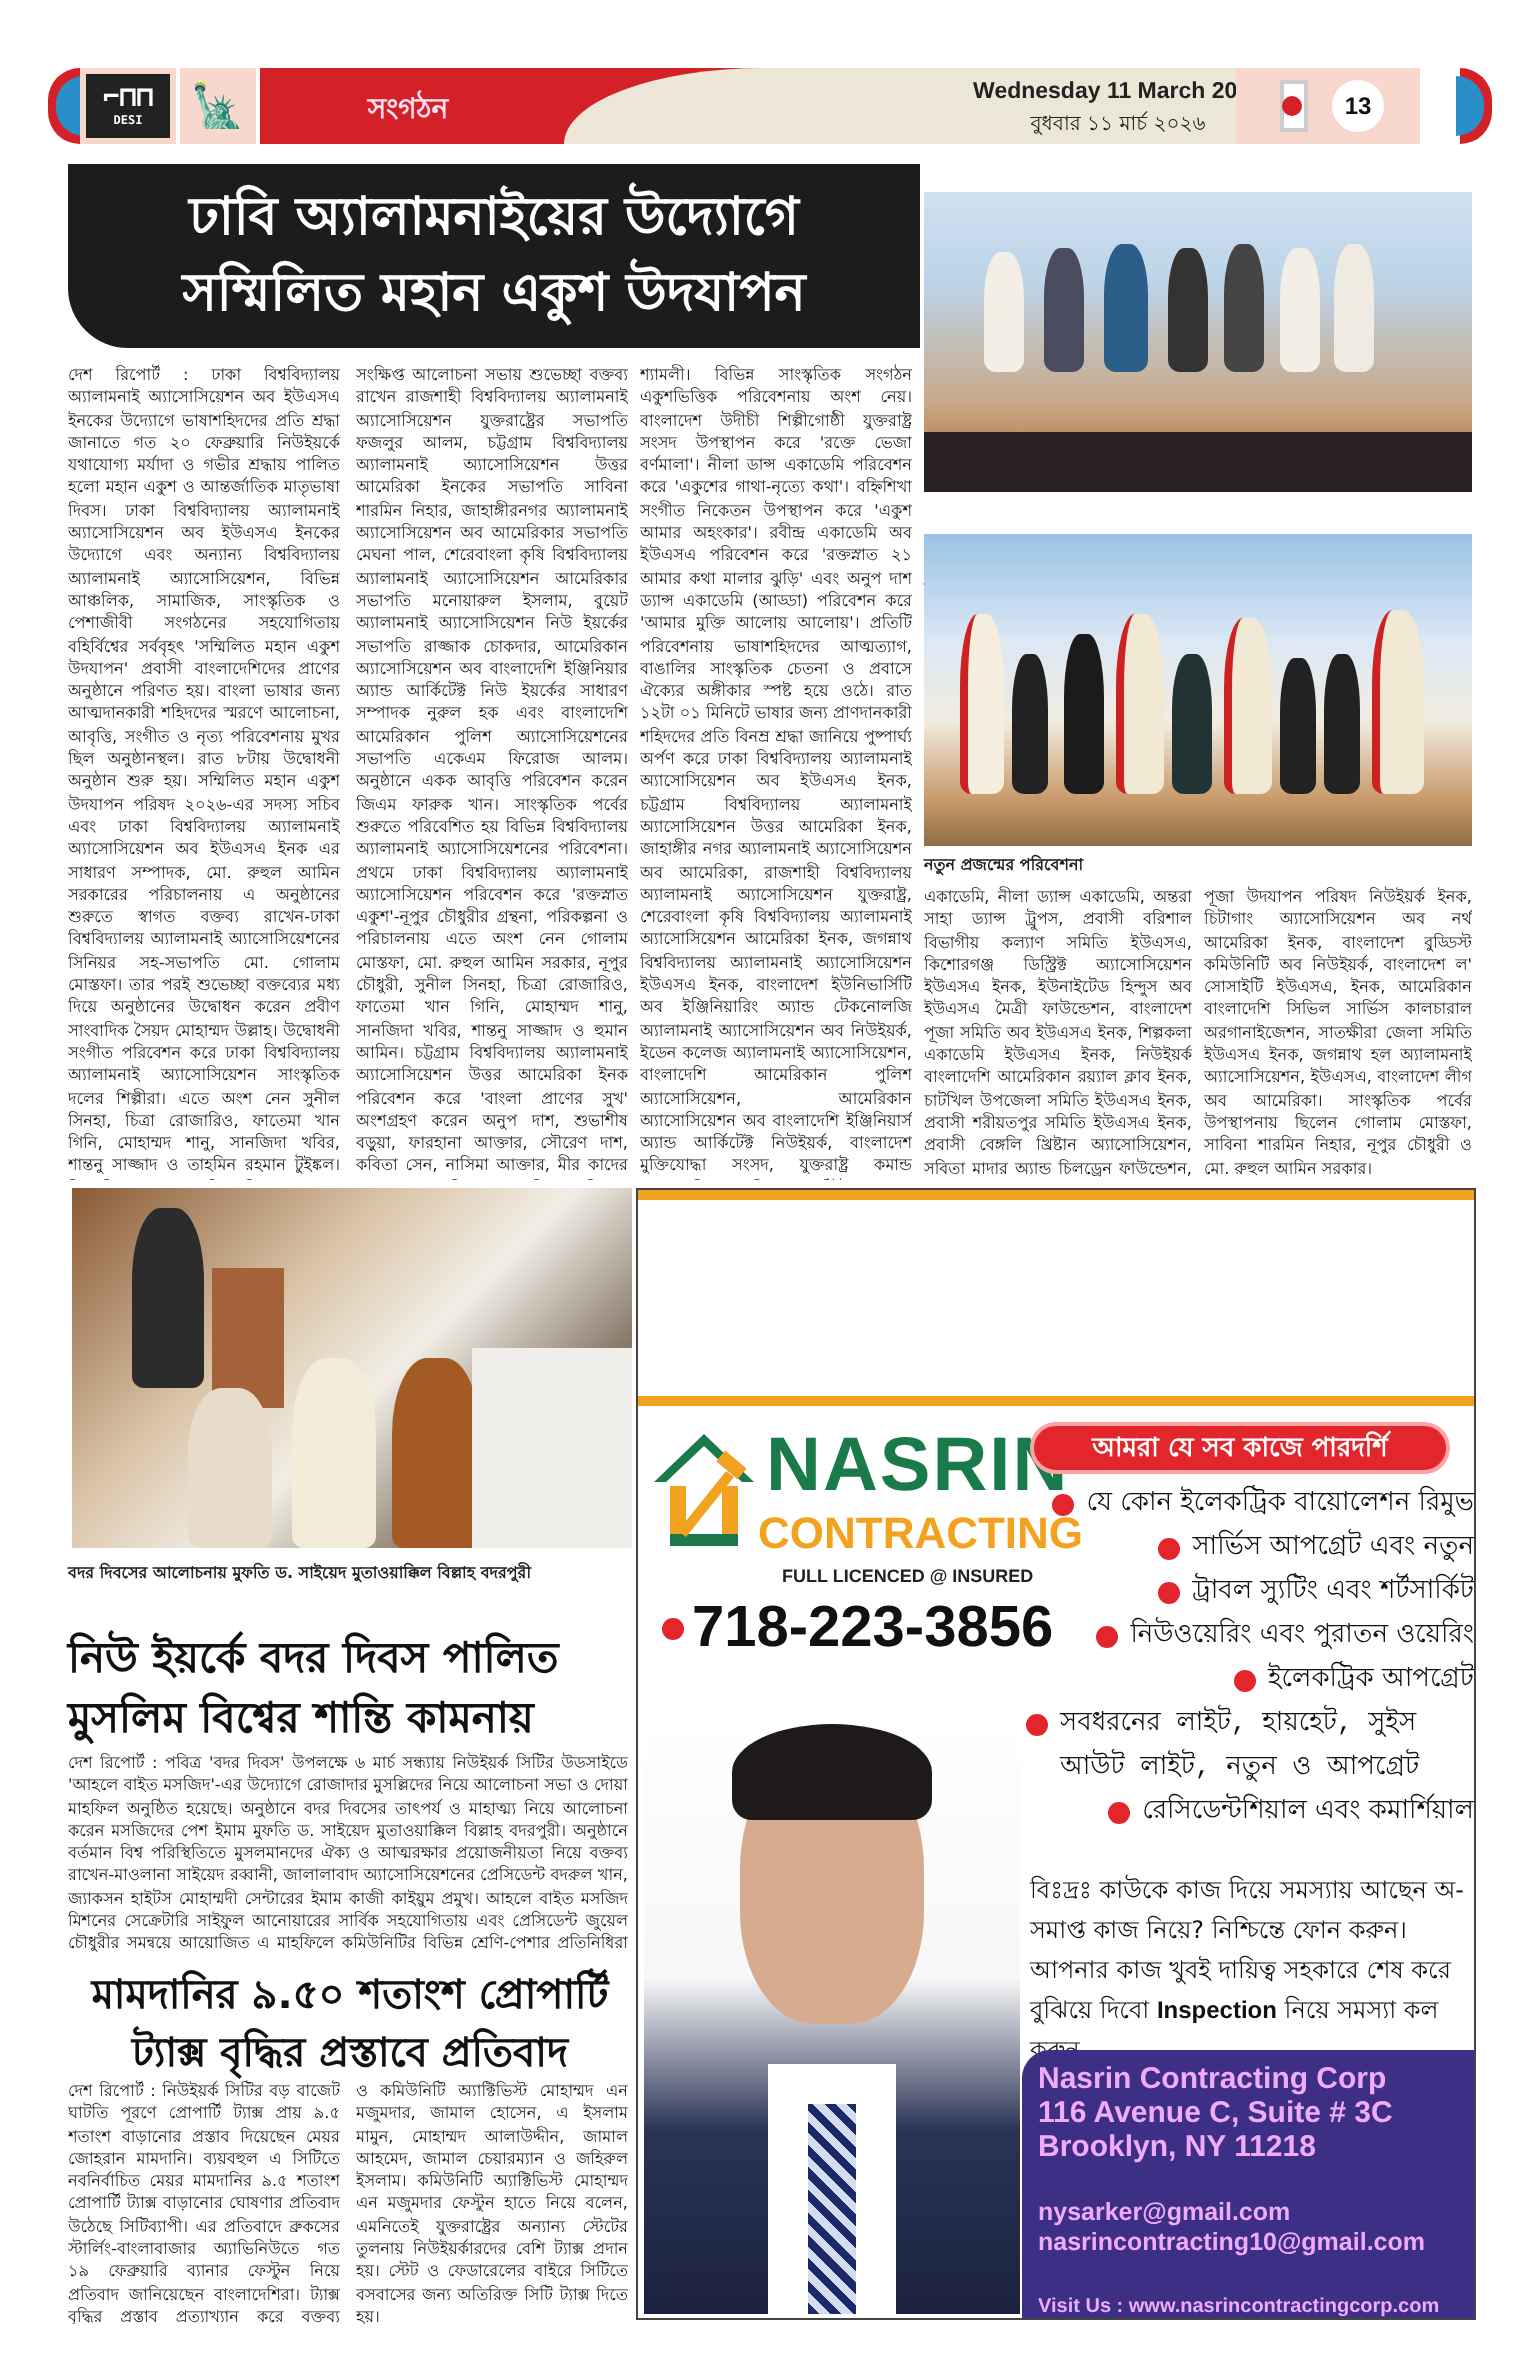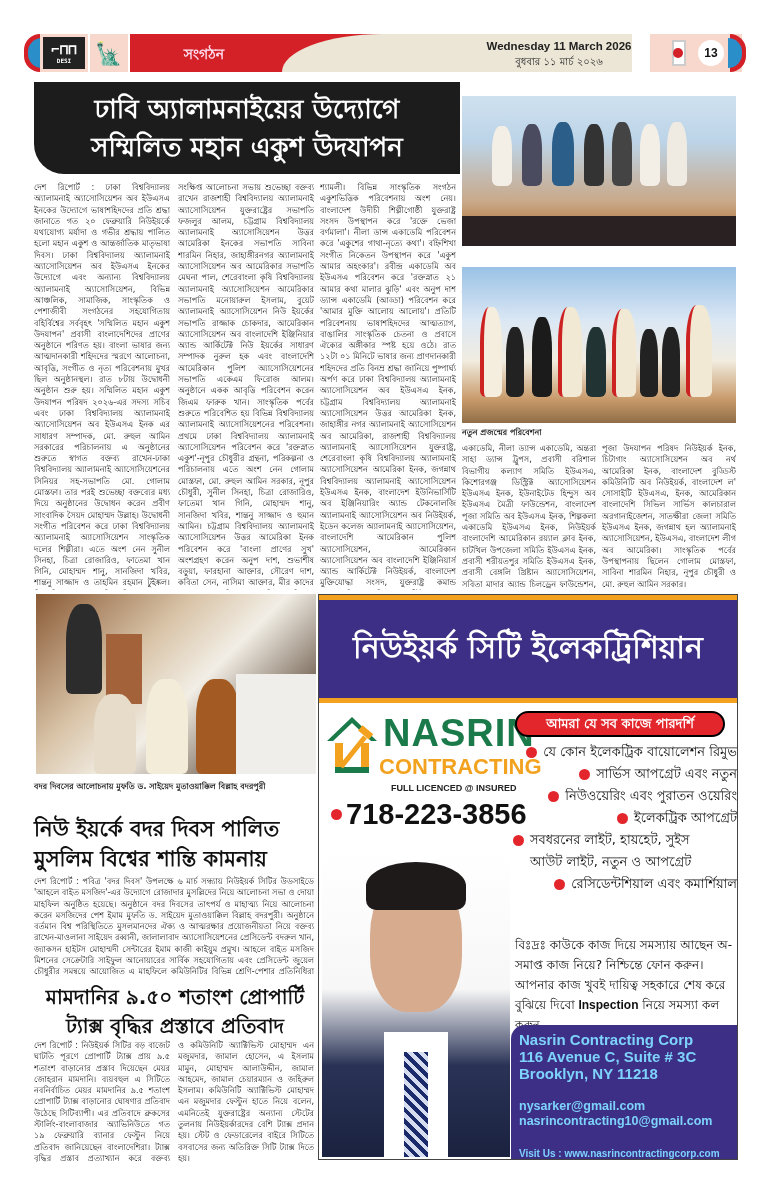--- a/index.html
+++ b/index.html
@@ -14,21 +14,21 @@
   .mh-cap-r::after { content:""; position:absolute; right:4px; top:4px; width:14px; height:30px; border-radius:0 15px 15px 0; background:#2a8fc9; }
   .mh-logo { position: absolute; left: 16px; top: 0; width: 48px; height: 38px; background: #f8d8cc; padding: 3px; }
   .mh-logo-box { width: 100%; height: 100%; background: #222; color: #fff; font: bold 14px "DejaVu Sans Mono", monospace; display:flex; flex-direction: column; align-items:center; justify-content:center; line-height: 1; }
   .mh-logo-box small { font-size: 6px; margin-top: 2px; }
   .mh-liberty { position: absolute; left: 66px; top: 0; width: 38px; height: 38px; background: #f8d8cc; display:flex; align-items:center; justify-content:center; color:#3a9aa0; font-size: 22px; }
   .mh-red { position: absolute; left: 106px; top: 0; width: 400px; height: 38px; background: #d42027; }
   .mh-section { position: absolute; left: 120px; top: 9px; width: 120px; text-align:center; color:#fde; font: bold 14px "DejaVu Sans", sans-serif; }
   .mh-date { position: absolute; left: 258px; top: 0; width: 350px; height: 38px; background: #ece6d6; border-radius: 100px 0 0 0 / 38px 0 0 0; }
   .mh-date-en { position: absolute; left: 450px; top: 6px; width: 170px; text-align: center; font: bold 11.5px "Liberation Sans", sans-serif; color:#222; }
   .mh-date-bn { position: absolute; left: 450px; top: 20px; width: 170px; text-align: center; font: 10px "DejaVu Sans", sans-serif; color:#222; }
-  .mh-page { position: absolute; left: 626px; top: 0; width: 92px; height: 38px; background: #f8d8cc; }
+  .mh-page { position: absolute; left: 594px; top: 0; width: 92px; height: 38px; background: #f8d8cc; }
   .mh-flag { position: absolute; left: 22px; top: 6px; width: 14px; height: 26px; border: 2px solid #ccc; background: #fff; }
   .mh-flag::after { content:""; position:absolute; left:-1px; top:6px; width:10px; height:10px; border-radius:50%; background:#d42027; }
   .mh-pagenum { position: absolute; left: 48px; top: 6px; width: 26px; height: 26px; border-radius: 50%; background: #fff; font: bold 12px "Liberation Sans", sans-serif; display:flex; align-items:center; justify-content:center; }
 
   
   .lead-head { position: absolute; left: 34px; top: 82px; width: 426px; height: 92px; background: #1d1c1c; border-radius: 0 0 0 30px; color: #fff; display:flex; flex-direction:column; align-items:center; justify-content:center; }
   .lead-head span { font: bold 26px "DejaVu Sans", sans-serif; line-height: 38px; white-space: nowrap; }
 
   
   .photo { position: absolute; overflow: hidden; }
@@ -54,27 +54,27 @@
   .ad { position: absolute; left: 318px; top: 594px; width: 420px; height: 566px; border: 1px solid #444; background: #fff; overflow: hidden; }
   .ad-topbar { position:absolute; left:0; top:0; width:100%; height:5px; background:#f2a21e; }
   .ad-banner { position: absolute; left: 0; top: 5px; width: 100%; height: 98px; background: #3e2f86; color:#fff; display:flex; align-items:center; justify-content:center; font: bold 30px "DejaVu Sans", sans-serif; white-space:nowrap; }
   .ad-bottombar { position:absolute; left:0; top:103px; width:100%; height:5px; background:#f2a21e; }
   .ad-logo-house { position:absolute; left: 6px; top: 120px; width: 54px; height: 60px; }
   .ad-brand { position:absolute; left: 64px; top: 118px; font: bold 38px/40px "Liberation Sans", sans-serif; color: #1b7a4a; letter-spacing: 1px; }
   .ad-brand2 { position:absolute; left: 60px; top: 160px; font: bold 22px/24px "Liberation Sans", sans-serif; color: #f2a21e; }
   .ad-licensed { position:absolute; left: 72px; top: 188px; font: bold 9px "Liberation Sans", sans-serif; color:#222; }
   .ad-phone { position:absolute; left: 12px; top: 203px; font: bold 29px "Liberation Sans", sans-serif; color:#111; display:flex; align-items:center; gap:4px; }
   .dot { display:inline-block; width: 11px; height: 11px; border-radius:50%; background:#e3262b; flex: 0 0 auto; }
-  .ad-pill { position:absolute; left: 196px; top: 116px; width: 210px; height: 26px; border-radius: 14px; background:#e3262b; color:#fff; display:flex; align-items:center; justify-content:center; font: bold 13px "DejaVu Sans", sans-serif; border: 2px solid #000000; }
+  .ad-pill { position:absolute; left: 196px; top: 116px; width: 210px; height: 26px; border-radius: 14px; background:#e3262b; color:#fff; display:flex; align-items:center; justify-content:center; font: bold 13px "DejaVu Sans", sans-serif; border: 2px solid #fca5a5; }
   .ad-list { position:absolute; left: 194px; top: 146px; width: 224px; list-style:none; }
   .ad-list li { display:flex; align-items:flex-start; gap: 6px; font: 13px/22px "DejaVu Sans", sans-serif; color:#111; white-space:nowrap;justify-content:flex-end; }
   .ad-list li .dot { margin-top: 6px; }
   .ad-note { position:absolute; left: 196px; top: 340px; width: 220px; font: 12px/20px "DejaVu Sans", sans-serif; color:#111; }
   .ad-note b { font-family: "Liberation Sans", sans-serif; }
-  .ad-contact { position:absolute; left: 192px; top: 430px; width: 228px; height: 135px; background:#3e2f86; border-radius: 14px 0 0 0; color:#7dd3fc; padding: 6px 8px; }
+  .ad-contact { position:absolute; left: 192px; top: 430px; width: 228px; height: 135px; background:#3e2f86; border-radius: 14px 0 0 0; color:#f0abfc; padding: 6px 8px; }
   .ad-contact .big { font: bold 15px/17px "Liberation Sans", sans-serif; }
   .ad-contact .mid { font: bold 12.5px/15px "Liberation Sans", sans-serif; margin-top: 17px; }
   .ad-contact .sm { font: bold 10px/13px "Liberation Sans", sans-serif; margin-top: 18px; }
 </style>
 </head>
 <body>
 
 <div class="masthead">
   <div class="mh-cap-l"></div>
   <div class="mh-logo">
@@ -150,21 +150,20 @@
 
 <div class="headline3">
   <div>মামদানির ৯.৫০ শতাংশ প্রোপার্টি</div>
   <div>ট্যাক্স বৃদ্ধির প্রস্তাবে প্রতিবাদ</div>
 </div>
 <div class="col" style="left:34px;top:1040px;width:136px;height:122px;">দেশ রিপোর্ট : নিউইয়র্ক সিটির বড় বাজেট ঘাটতি পূরণে প্রোপার্টি ট্যাক্স প্রায় ৯.৫ শতাংশ বাড়ানোর প্রস্তাব দিয়েছেন মেয়র জোহরান মামদানি। ব্যয়বহুল এ সিটিতে নবনির্বাচিত মেয়র মামদানির ৯.৫ শতাংশ প্রোপার্টি ট্যাক্স বাড়ানোর ঘোষণার প্রতিবাদ উঠেছে সিটিব্যাপী। এর প্রতিবাদে ব্রুকসের স্টার্লিং-বাংলাবাজার অ্যাভিনিউতে গত ১৯ ফেব্রুয়ারি ব্যানার ফেস্টুন নিয়ে প্রতিবাদ জানিয়েছেন বাংলাদেশিরা। ট্যাক্স বৃদ্ধির প্রস্তাব প্রত্যাখ্যান করে বক্তব্য রাখেন-ব্রুকসের কমিউনিটি বোর্ড চেয়ারম্যান</div>
 <div class="col" style="left:178px;top:1040px;width:136px;height:122px;">ও কমিউনিটি অ্যাক্টিভিস্ট মোহাম্মদ এন মজুমদার, জামাল হোসেন, এ ইসলাম মামুন, মোহাম্মদ আলাউদ্দীন, জামাল আহমেদ, জামাল চেয়ারম্যান ও জহিরুল ইসলাম। কমিউনিটি অ্যাক্টিভিস্ট মোহাম্মদ এন মজুমদার ফেস্টুন হাতে নিয়ে বলেন, এমনিতেই যুক্তরাষ্ট্রের অন্যান্য স্টেটের তুলনায় নিউইয়র্কারদের বেশি ট্যাক্স প্রদান হয়। স্টেট ও ফেডারেলের বাইরে সিটিতে বসবাসের জন্য অতিরিক্ত সিটি ট্যাক্স দিতে হয়।</div>
 
 <div class="ad">
   <div class="ad-topbar"></div>
-  <div class="ad-banner">নিউইয়র্ক সিটি ইলেকট্রিশিয়ান</div>
   <div class="ad-bottombar"></div>
 
   <svg class="ad-logo-house" viewBox="0 0 54 60">
     <polygon points="27,2 2,26 8,26 27,8 46,26 52,26" fill="#1b7a4a"></polygon>
     <rect x="10" y="28" width="8" height="30" fill="#f2a21e"></rect>
     <rect x="36" y="28" width="8" height="30" fill="#f2a21e"></rect>
     <rect x="10" y="52" width="34" height="6" fill="#1b7a4a"></rect>
     <line x1="16" y1="52" x2="40" y2="22" stroke="#f2a21e" stroke-width="5"></line>
     <rect x="34" y="14" width="14" height="7" fill="#f2a21e" transform="rotate(40 41 17)"></rect>
   </svg>
@@ -181,27 +180,31 @@
     <li>
         <span class="dot"></span>
         <span>যে কোন ইলেকট্রিক বায়োলেশন রিমুভ</span>
       </li>
     <li>
         <span class="dot"></span>
         <span>সার্ভিস আপগ্রেট এবং নতুন</span>
       </li>
     <li>
         <span class="dot"></span>
+        <span>ট্রাবল স্যুটিং এবং শর্টসার্কিট</span>
+      </li>
+    <li>
+        <span class="dot"></span>
         <span>নিউওয়েরিং এবং পুরাতন ওয়েরিং</span>
       </li>
     <li>
         <span class="dot"></span>
         <span>ইলেকট্রিক আপগ্রেট</span>
       </li>
-    <li style="white-space:normal;width:210px;">
+    <li style="white-space:normal;width:210px;font-family:Liberation Mono, monospace;">
         <span class="dot"></span>
         <span>সবধরনের লাইট, হায়হেট, সুইস আউট লাইট, নতুন ও আপগ্রেট</span>
       </li>
     <li>
         <span class="dot"></span>
         <span>রেসিডেন্টশিয়াল এবং কমার্শিয়াল</span>
       </li>
   </ul>
 
   <div class="ad-note">

